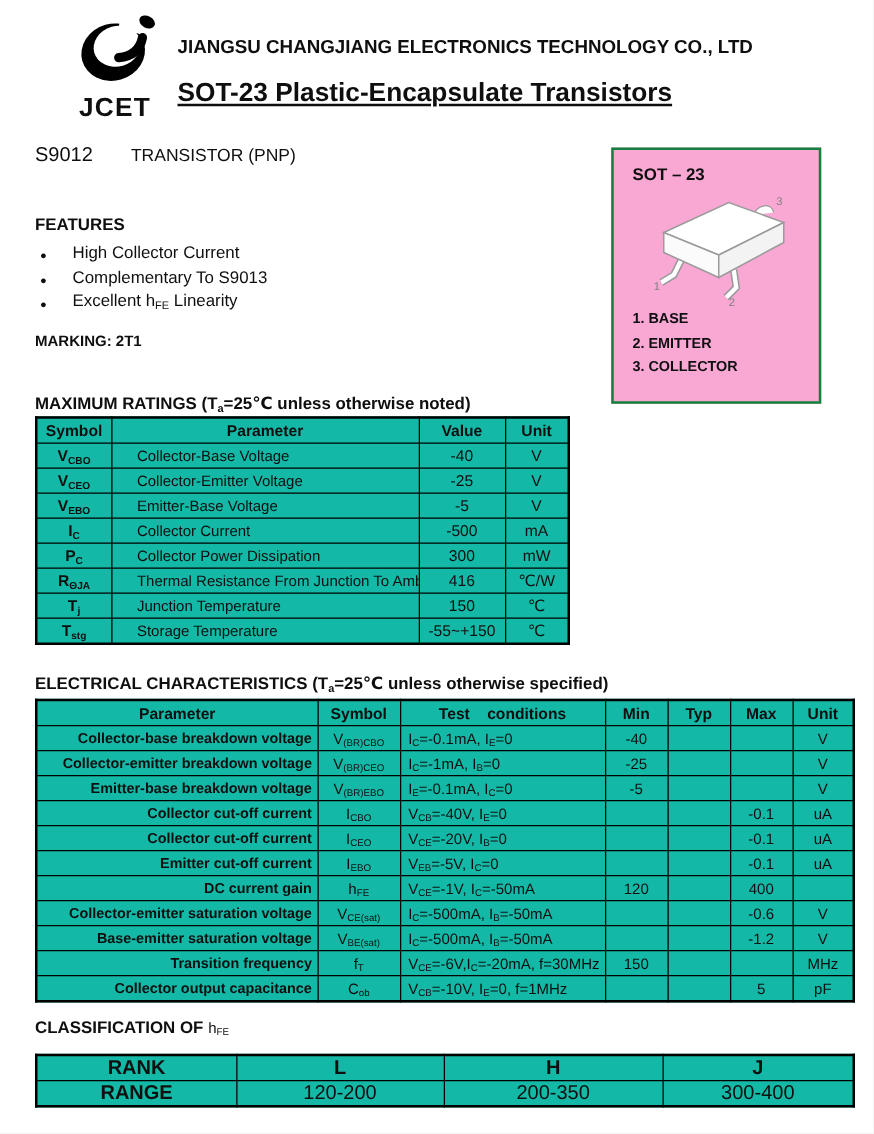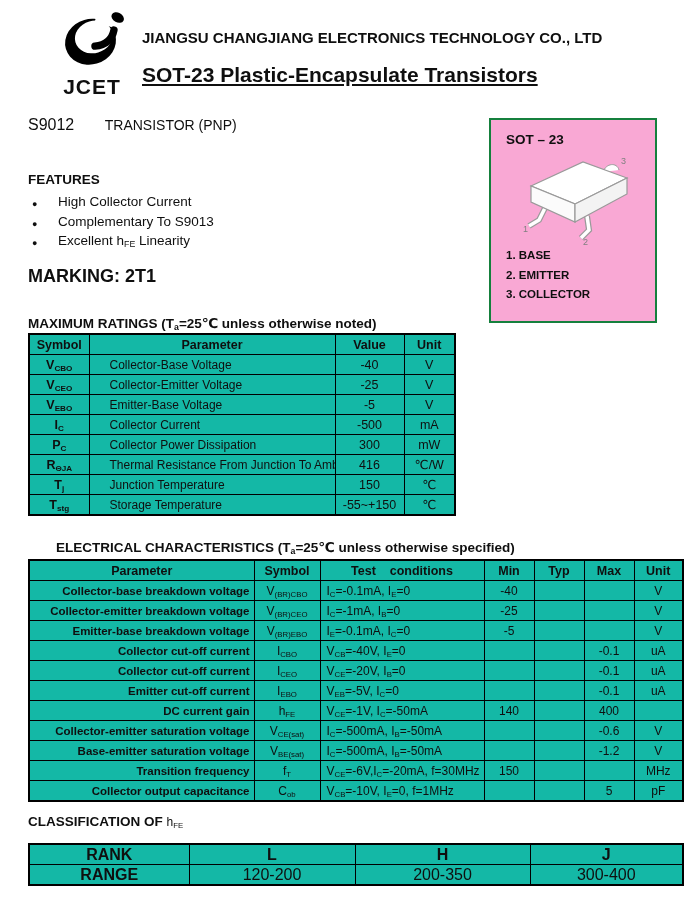--- a/index.html
+++ b/index.html
@@ -21,21 +21,21 @@
 
   
   .part-line { position:absolute; left:28px; top:116px; }
   .part-no { font-size:16px; font-weight:normal; }
   .part-type { font-size:14px; margin-left:26px; }
   .sec-h { font-weight:bold; font-size:13.5px; }
   .features { position:absolute; left:28px; top:172px; }
   .features ul { list-style:none; margin:5px 0 0 0; padding:0; }
   .features li { font-size:13.5px; line-height:19.5px; padding-left:30px; position:relative; }
   .features li::before { content:"●"; position:absolute; left:4px; top:3px; font-size:9px; }
-  .marking { position:absolute; left:28px; top:266px; font-weight:bold; font-size:18px; }
+  .marking { position:absolute; left:28px; top:266px; font-weight:bold; font-size:12px; }
 
   
   .pkg-box { position:absolute; left:489px; top:118px; width:164px; height:201px; border:2px solid #15803d; background:#f9a8d4; }
   .pkg-name { position:absolute; left:15px; top:12px; font-weight:bold; font-size:13.5px; }
   .pkg-box svg.pkg-draw { position:absolute; left:26px; top:30px; }
   .pins { position:absolute; left:15px; top:126px; }
   .pin { font-weight:bold; font-size:11.5px; line-height:19.5px; }
   .pnum { font-size:9px; fill:#808080; font-family:"Liberation Sans",sans-serif; }
 
   
@@ -177,21 +177,21 @@
     </tr>
     <tr>
       <td class="sym">T<sub>stg</sub></td>
       <td class="left">Storage Temperature</td>
       <td>-55~+150</td>
       <td>℃</td>
     </tr>
   </tbody>
     </table>
 
-  <div class="tbl-h" style="top:539px;margin-left:28px;">ELECTRICAL CHARACTERISTICS (T<sub>a</sub>=25℃ unless otherwise specified)</div>
+  <div class="tbl-h" style="top:539px;">ELECTRICAL CHARACTERISTICS (T<sub>a</sub>=25℃ unless otherwise specified)</div>
   <table id="elecTable" class="tbl">
     <colgroup>
         <col style="width:225px">
         <col style="width:66px">
         <col style="width:164px">
         <col style="width:50px">
         <col style="width:50px">
         <col style="width:50px">
         <col style="width:49px">
       </colgroup>
@@ -256,21 +256,21 @@
       <td class="cond">V<sub>EB</sub>=-5V, I<sub>C</sub>=0</td>
       <td></td>
       <td></td>
       <td>-0.1</td>
       <td>uA</td>
     </tr>
     <tr>
       <td class="param">DC current gain</td>
       <td>h<sub>FE</sub></td>
       <td class="cond">V<sub>CE</sub>=-1V, I<sub>C</sub>=-50mA</td>
-      <td>140</td>
+      <td>120</td>
       <td></td>
       <td>400</td>
       <td></td>
     </tr>
     <tr>
       <td class="param">Collector-emitter saturation voltage</td>
       <td>V<sub>CE(sat)</sub></td>
       <td class="cond">I<sub>C</sub>=-500mA, I<sub>B</sub>=-50mA</td>
       <td></td>
       <td></td>

